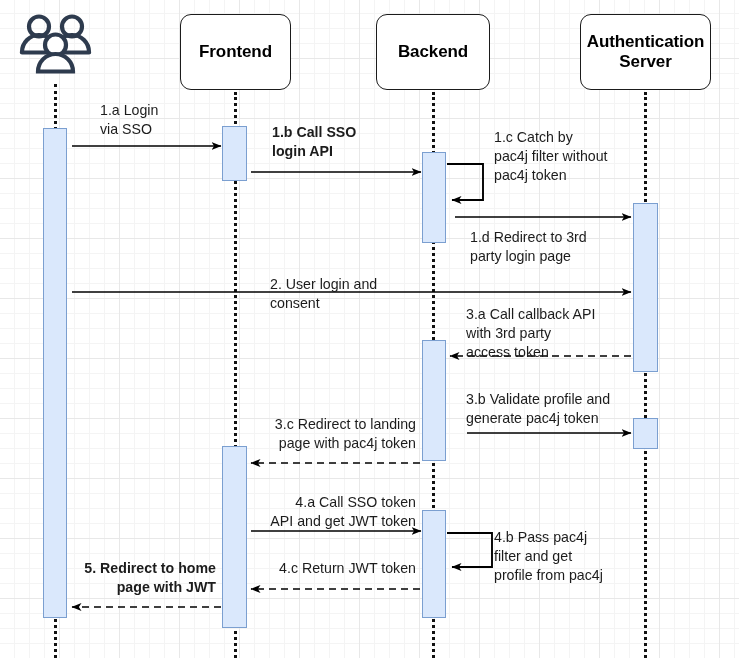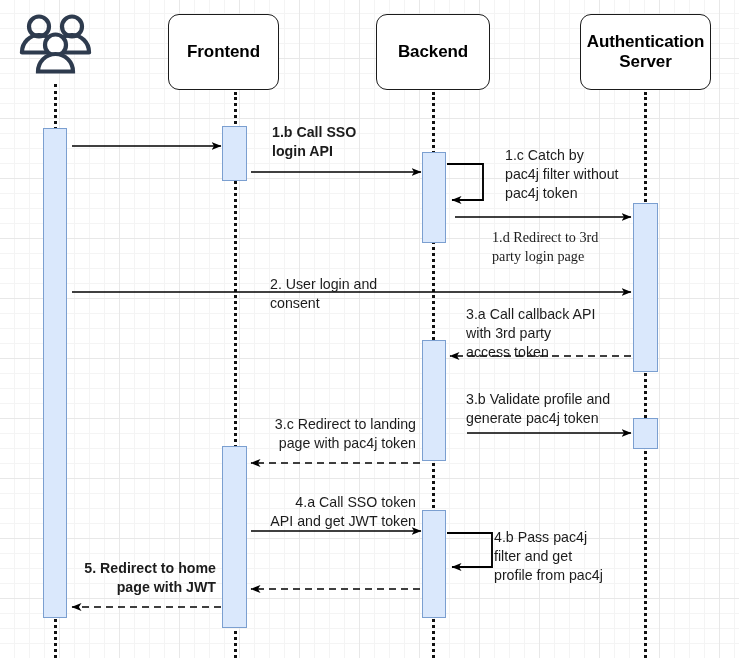--- a/index.html
+++ b/index.html
@@ -84,21 +84,21 @@
         <path d="M37 40 A17 17 0 0 1 71 40"></path>
         <line x1="37" y1="40.5" x2="71" y2="40.5"></line>
       </g>
       <g fill="#ffffff" stroke="#2e3b4e" stroke-width="4.2" stroke-linecap="round">
         <circle cx="37.5" cy="33" r="10.5"></circle>
         <path d="M20 59.5 A17.5 17.5 0 0 1 55 59.5 Z"></path>
       </g>
     </svg>
   </div>
 
-  <div class="hdr" style="left:168px;top:14px;width:111px;height:76px;">
+  <div class="hdr" style="left:180px;top:14px;width:111px;height:76px;">
     <span>Frontend</span>
   </div>
 
   <div class="hdr" style="left:376px;top:14px;width:114px;height:76px;">
     <span>Backend</span>
   </div>
 
   <div class="hdr" style="left:580px;top:14px;width:131px;height:76px;white-space:pre-line;">
     <span>Authentication
 Server</span>
@@ -148,29 +148,31 @@
 
       <line x1="420" y1="463" x2="251" y2="463"></line>
 
       <line x1="420" y1="589" x2="251" y2="589"></line>
 
       <line x1="221" y1="607" x2="72" y2="607"></line>
     </g>
 
   </svg>
 
+  <div class="msg" style="left:100px;top:101px;width:110px;">1.a Login
+via SSO</div>
 
   <div class="msg" style="left:272px;top:123px;width:130px;font-weight:bold;">1.b Call SSO
 login API</div>
 
-  <div class="msg" style="left:494px;top:146px;width:142px;margin-left:11px;">1.c Catch by
+  <div class="msg" style="left:494px;top:128px;width:142px;">1.c Catch by
 pac4j filter without
 pac4j token</div>
 
-  <div class="msg" style="left:492px;top:228px;width:160px;font-family:Liberation Serif, serif;">1.d Redirect to 3rd
+  <div class="msg" style="left:470px;top:228px;width:160px;">1.d Redirect to 3rd
 party login page</div>
 
   <div class="msg" style="left:270px;top:255px;width:180px;margin-top:20px;">2. User login and
 consent</div>
 
   <div class="msg" style="left:466px;top:305px;width:166px;">3.a Call callback API
 with 3rd party
 access token</div>
 
   <div class="msg" style="left:466px;top:390px;width:172px;">3.b Validate profile and
@@ -179,17 +181,18 @@
   <div class="msg r" style="left:240px;top:415px;width:176px;">3.c Redirect to landing
 page with pac4j token</div>
 
   <div class="msg r" style="left:230px;top:493px;width:186px;">4.a Call SSO token
 API and get JWT token</div>
 
   <div class="msg" style="left:494px;top:528px;width:140px;">4.b Pass pac4j
 filter and get
 profile from pac4j</div>
 
+  <div class="msg r" style="left:245px;top:559px;width:171px;">4.c Return JWT token</div>
 
   <div class="msg r" style="left:65px;top:559px;width:151px;font-weight:bold;">5. Redirect to home
 page with JWT</div>
 
 </div>
 
 </body></html>

